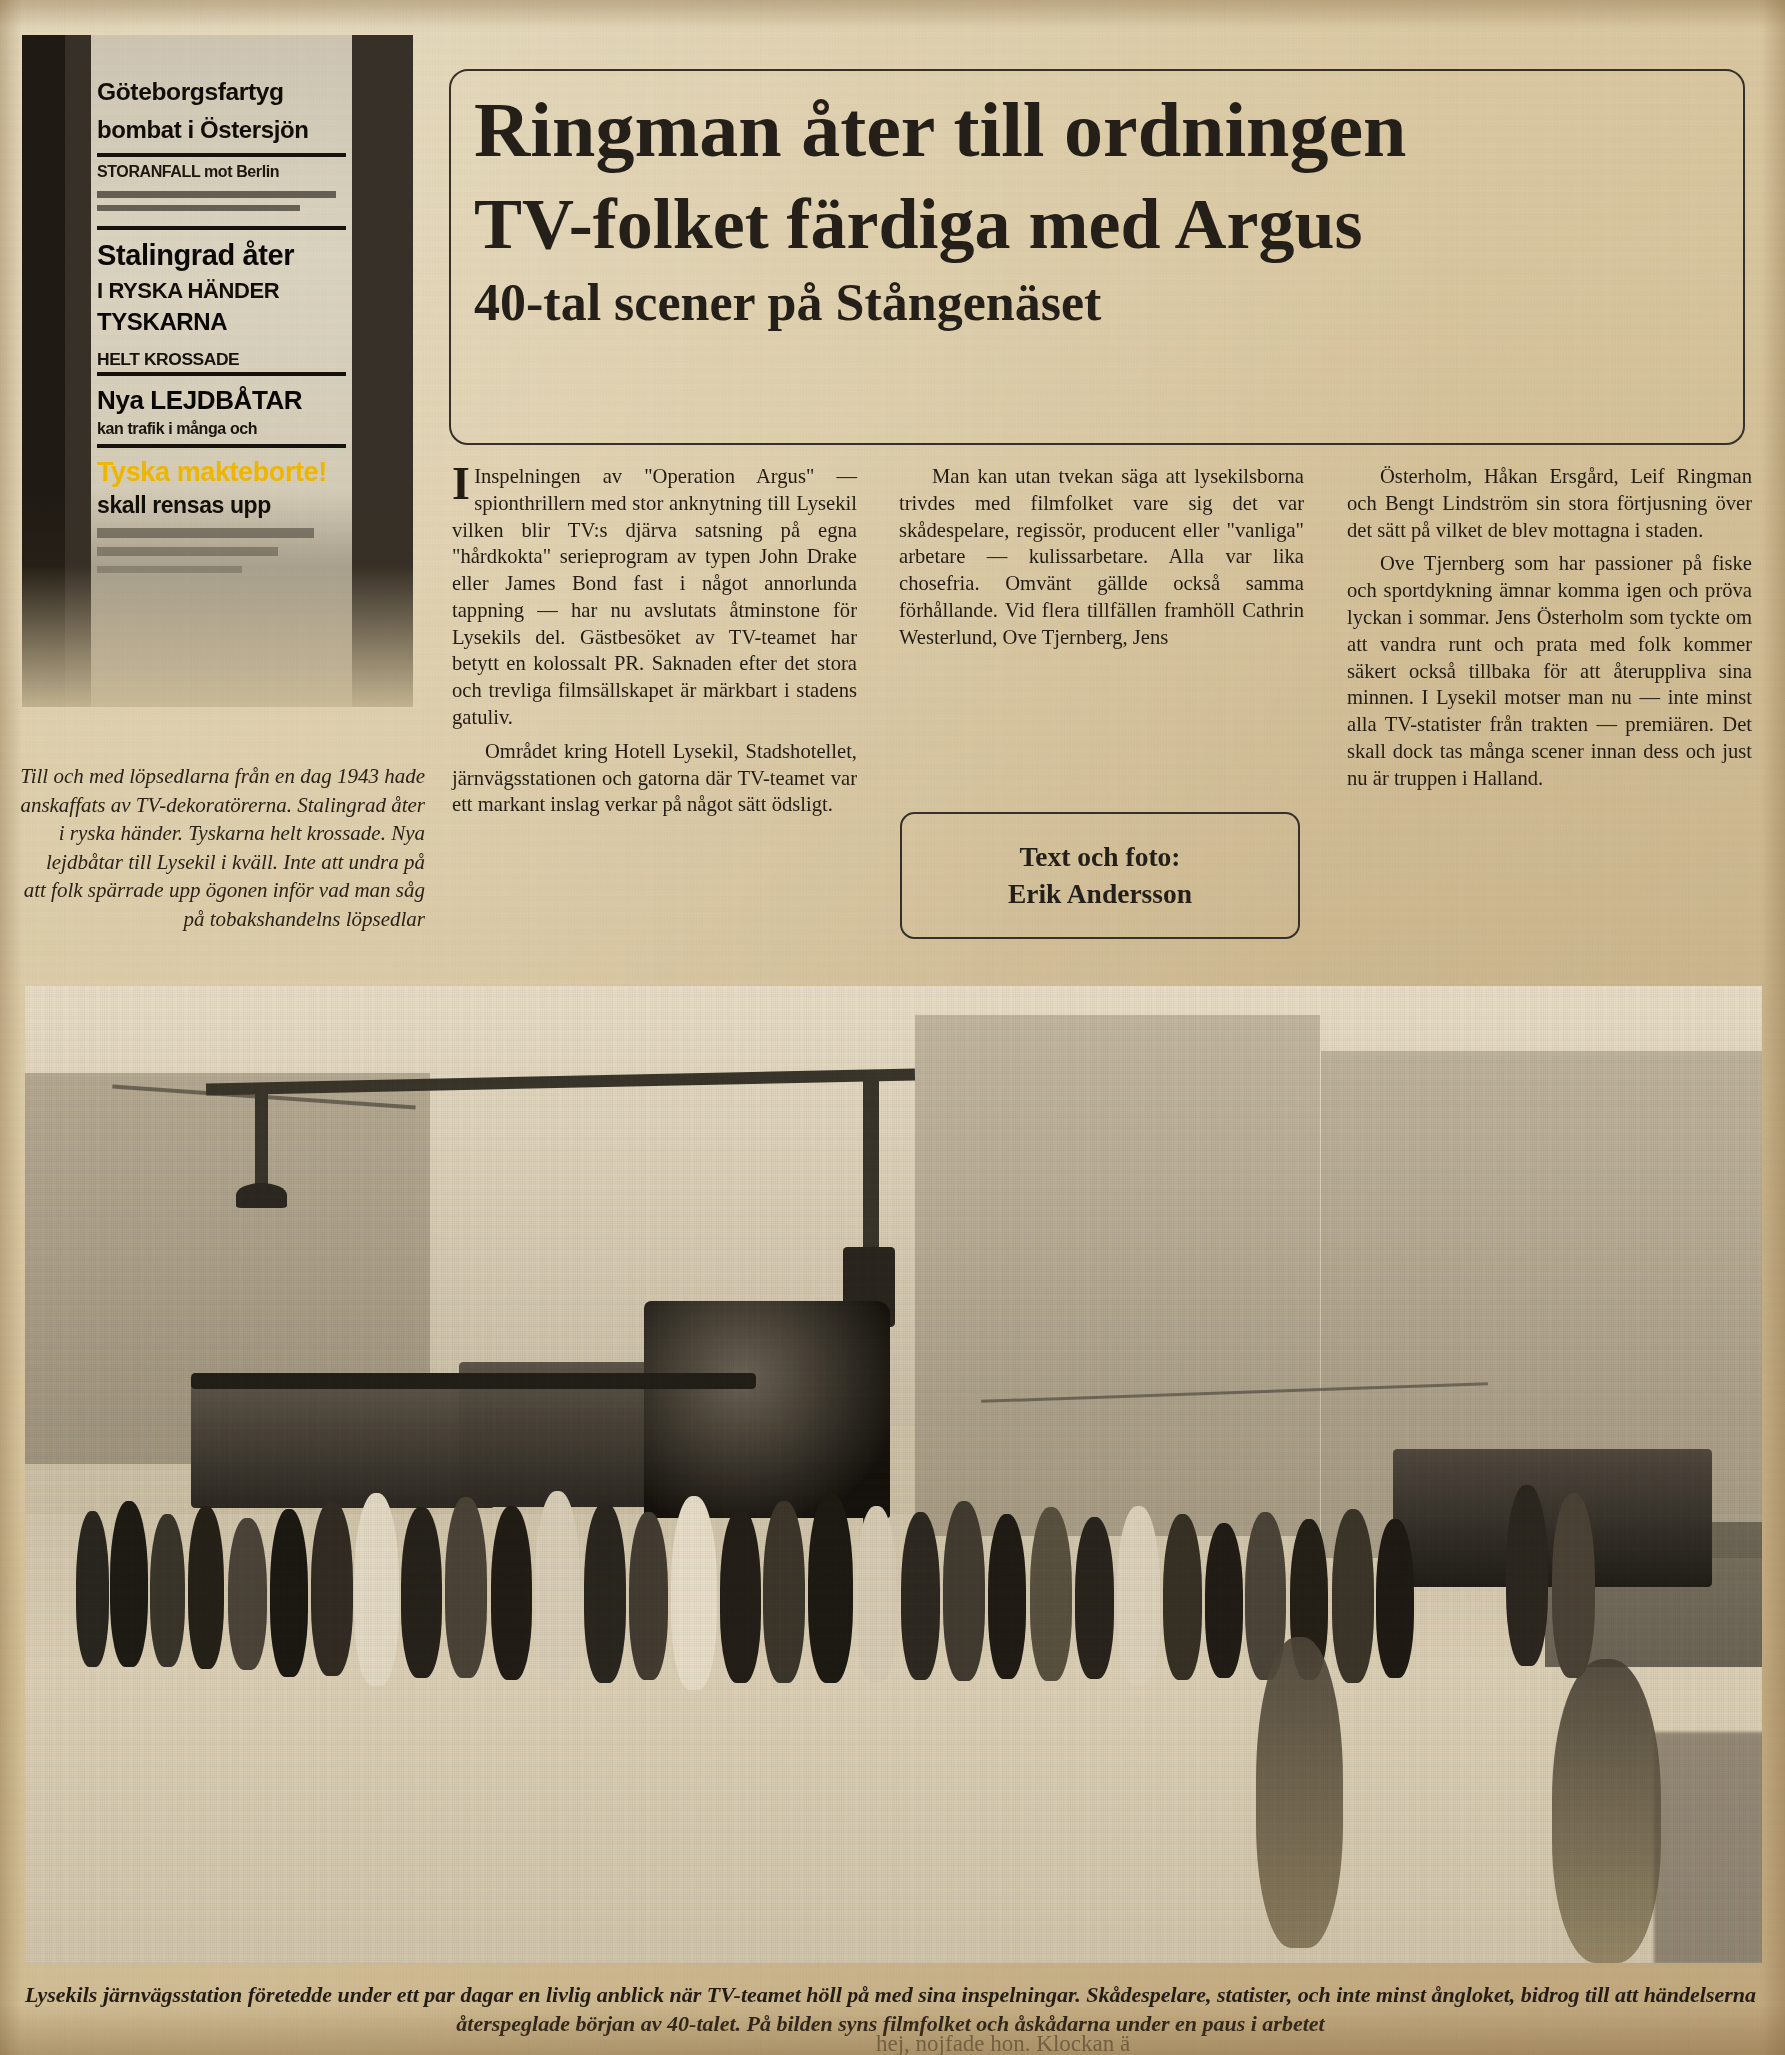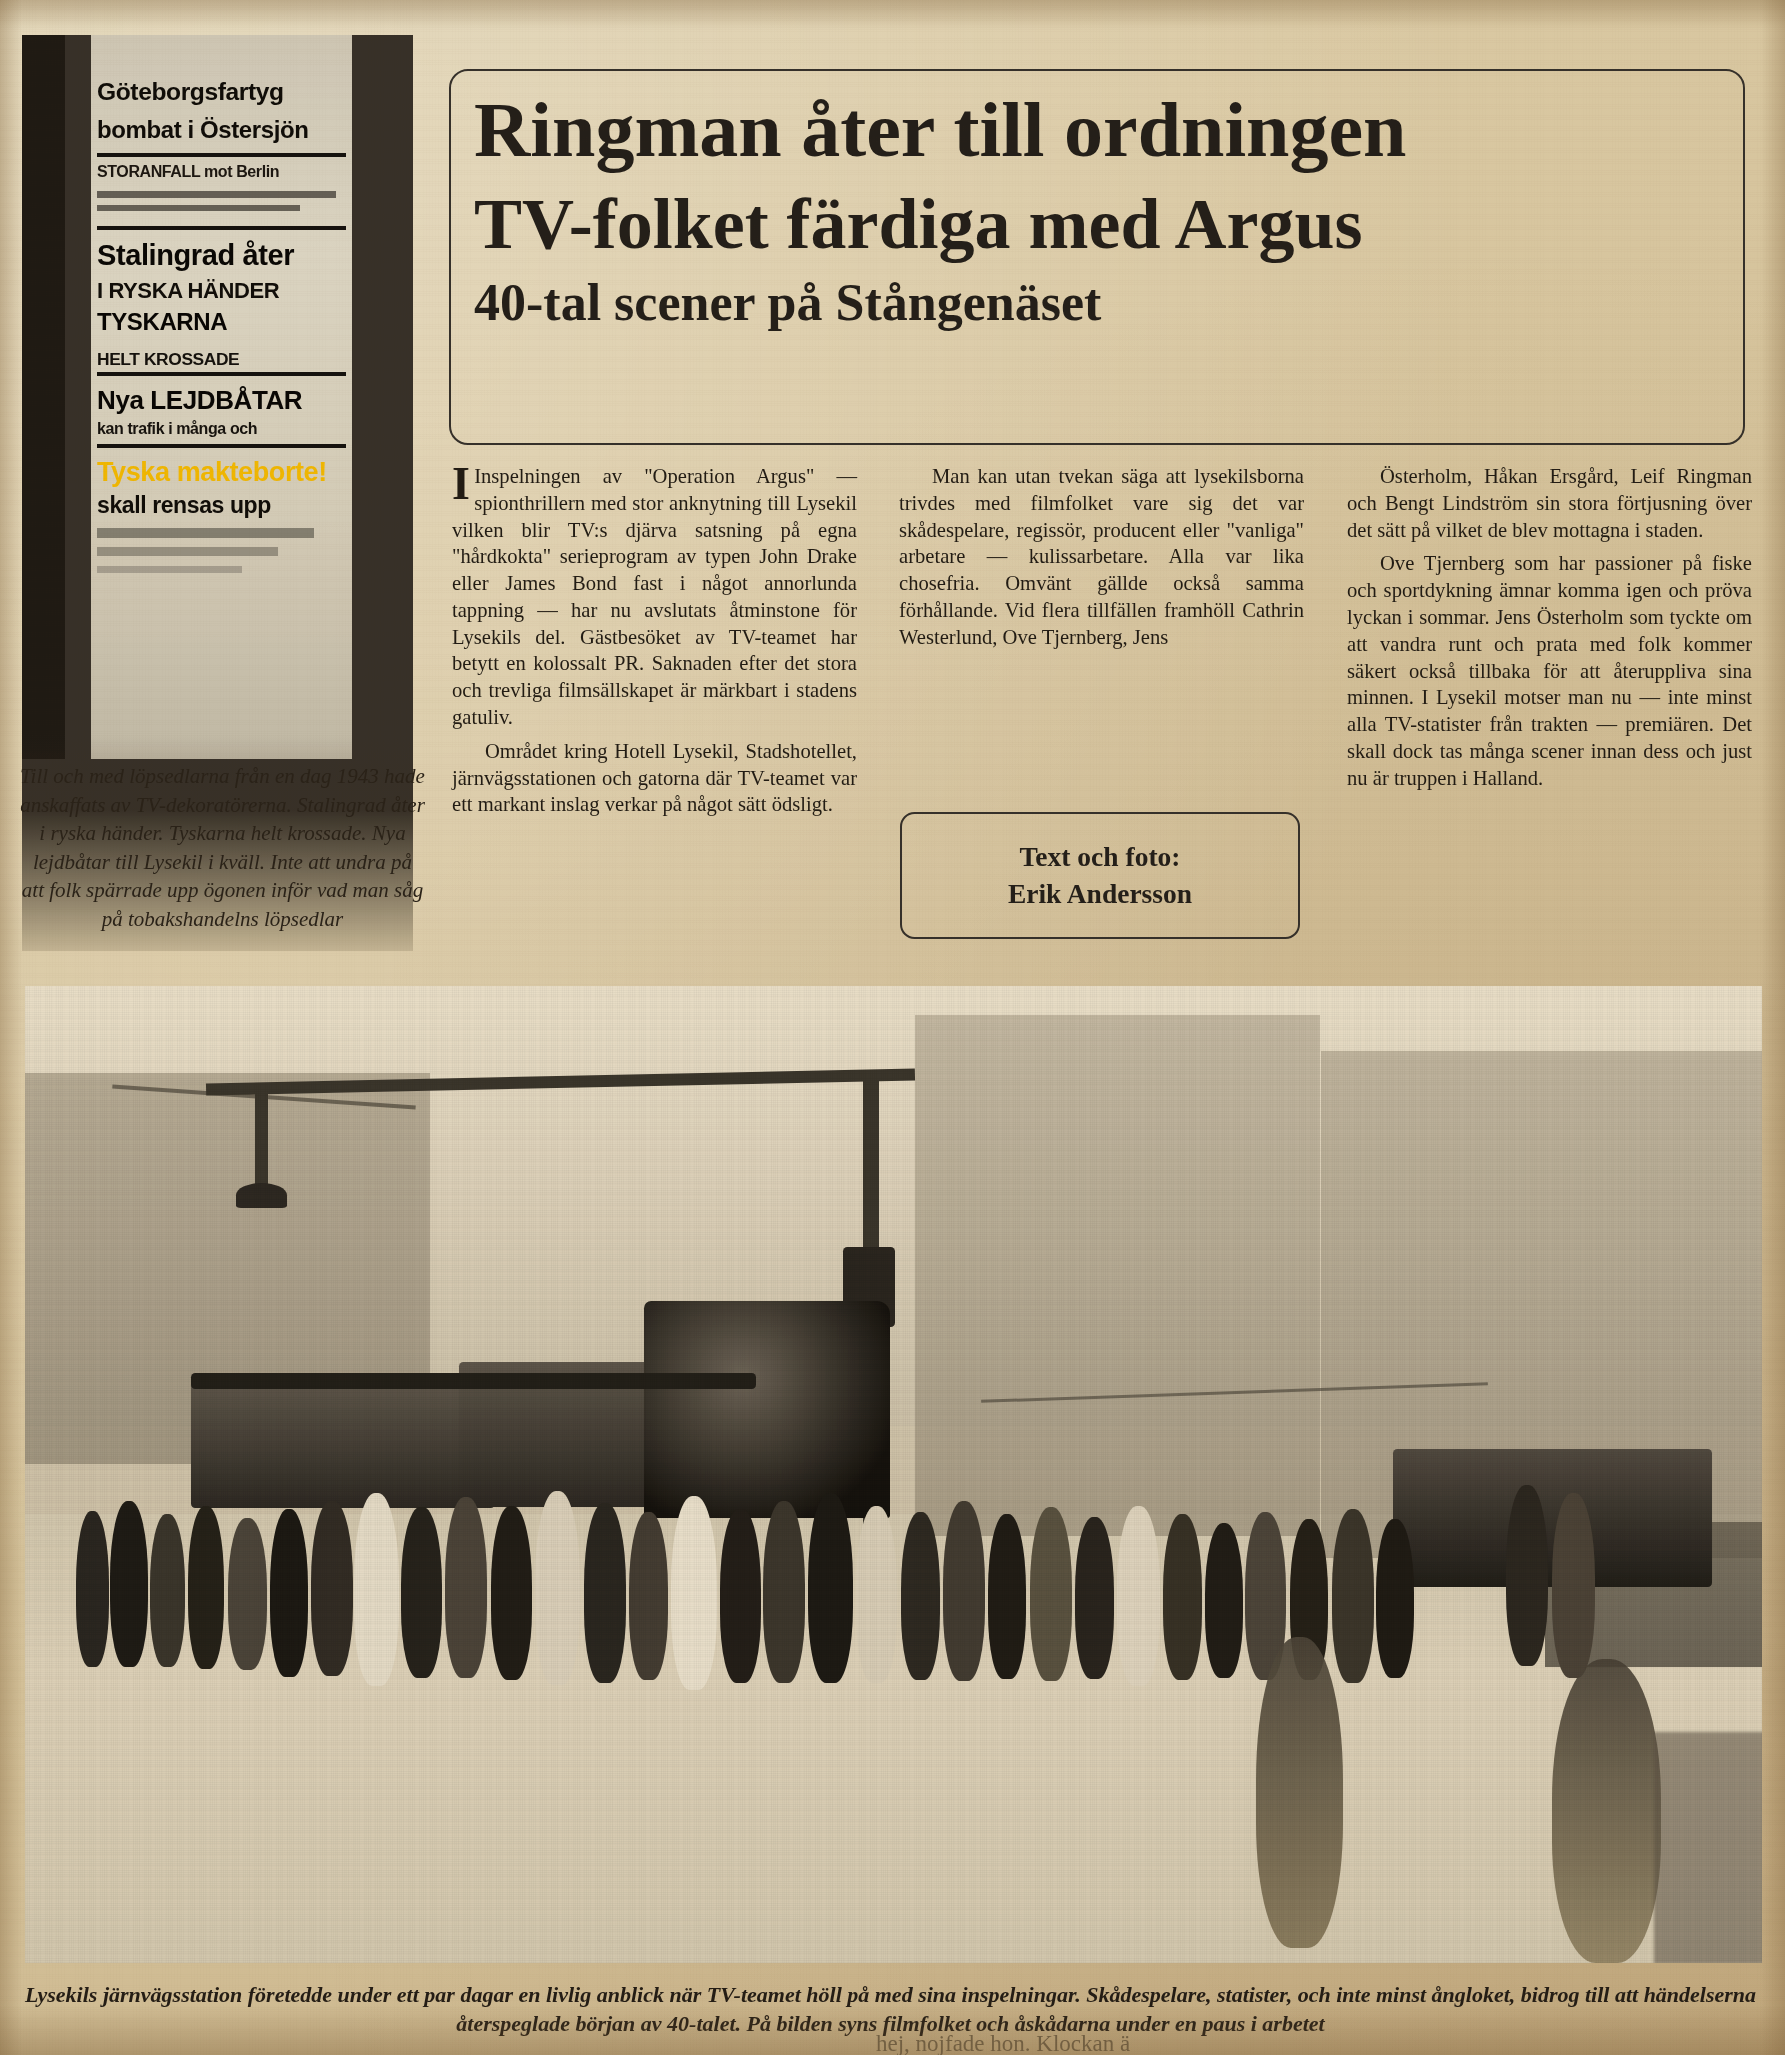--- a/index.html
+++ b/index.html
@@ -45,21 +45,21 @@
   .edge.bottom { left:0; right:0; bottom:0;height:51px; background:linear-gradient(0deg, rgba(120,90,50,.40), rgba(0,0,0,0)); }
   .edge.left   { top:0; bottom:0; left:0;  width:22px;  background:linear-gradient(90deg, rgba(120,90,50,.32), rgba(0,0,0,0)); }
   .edge.right  { top:0; bottom:0; right:0; width:24.6px;  background:linear-gradient(270deg, rgba(120,90,50,.32), rgba(0,0,0,0)); }
 
   
   #poster-photo {
     position: absolute;
     left: 22px;
     top: 35px;
     width: 391px;
-    height: 916px;
+    height: 672px;
     background: #3a342c;
     overflow: hidden;
     filter: contrast(1.05);
   }
   #poster-photo .strip {
     position: absolute;
     background: #1c1813;
   }
   #poster-photo .s1 { left: 0;   top: 0; width: 43px;  height: 724px; background:#241f18; }
   #poster-photo .dark-col-a { left:43px; top:0; width:26px; height:724px; background:#0f0d0a; }
@@ -83,21 +83,21 @@
 
   
   #poster-caption {
     position: absolute;
     left: 20px;
     top: 762px;
     width: 405px;
     font-style: italic;
     font-size: 21px;
     line-height: 1.36;
-    text-align: center;
+    text-align: right;
     color: #2a2218;
     font-family: "Liberation Serif", serif;
   }
 
   
   #headline-box {
     position: absolute;
     left: 449px;
     top: 69px;
     width: 1296px;

